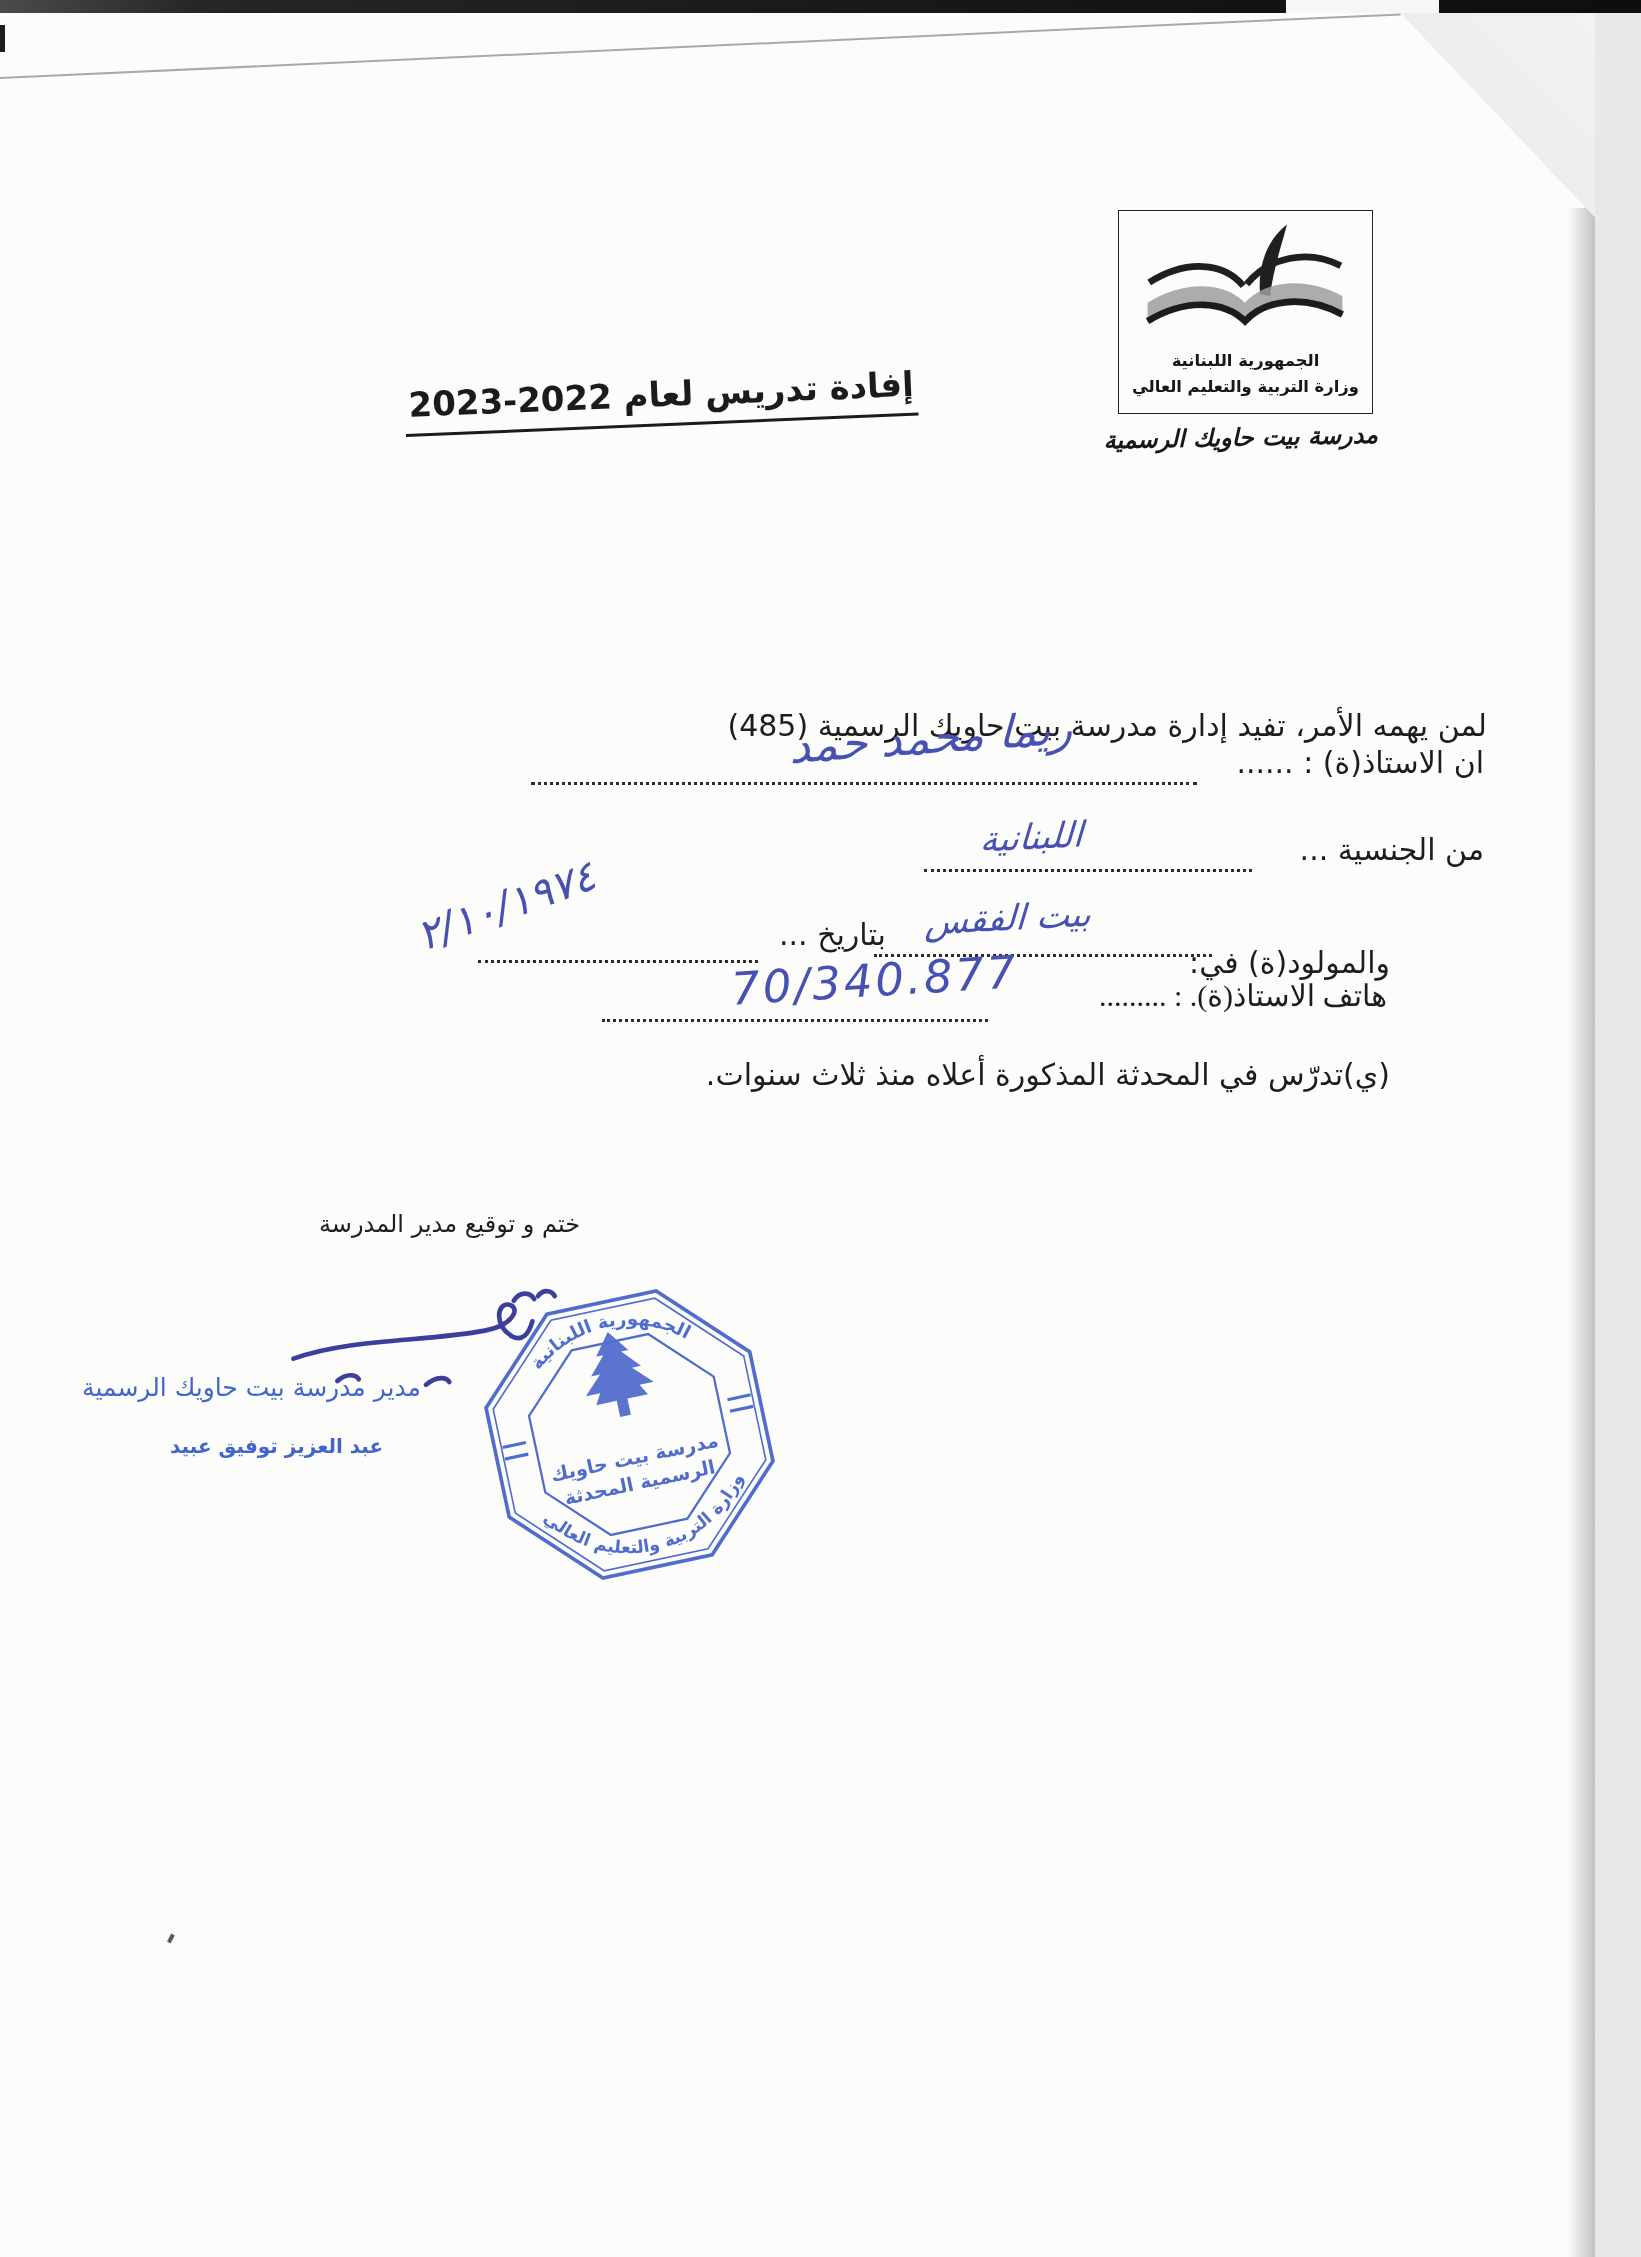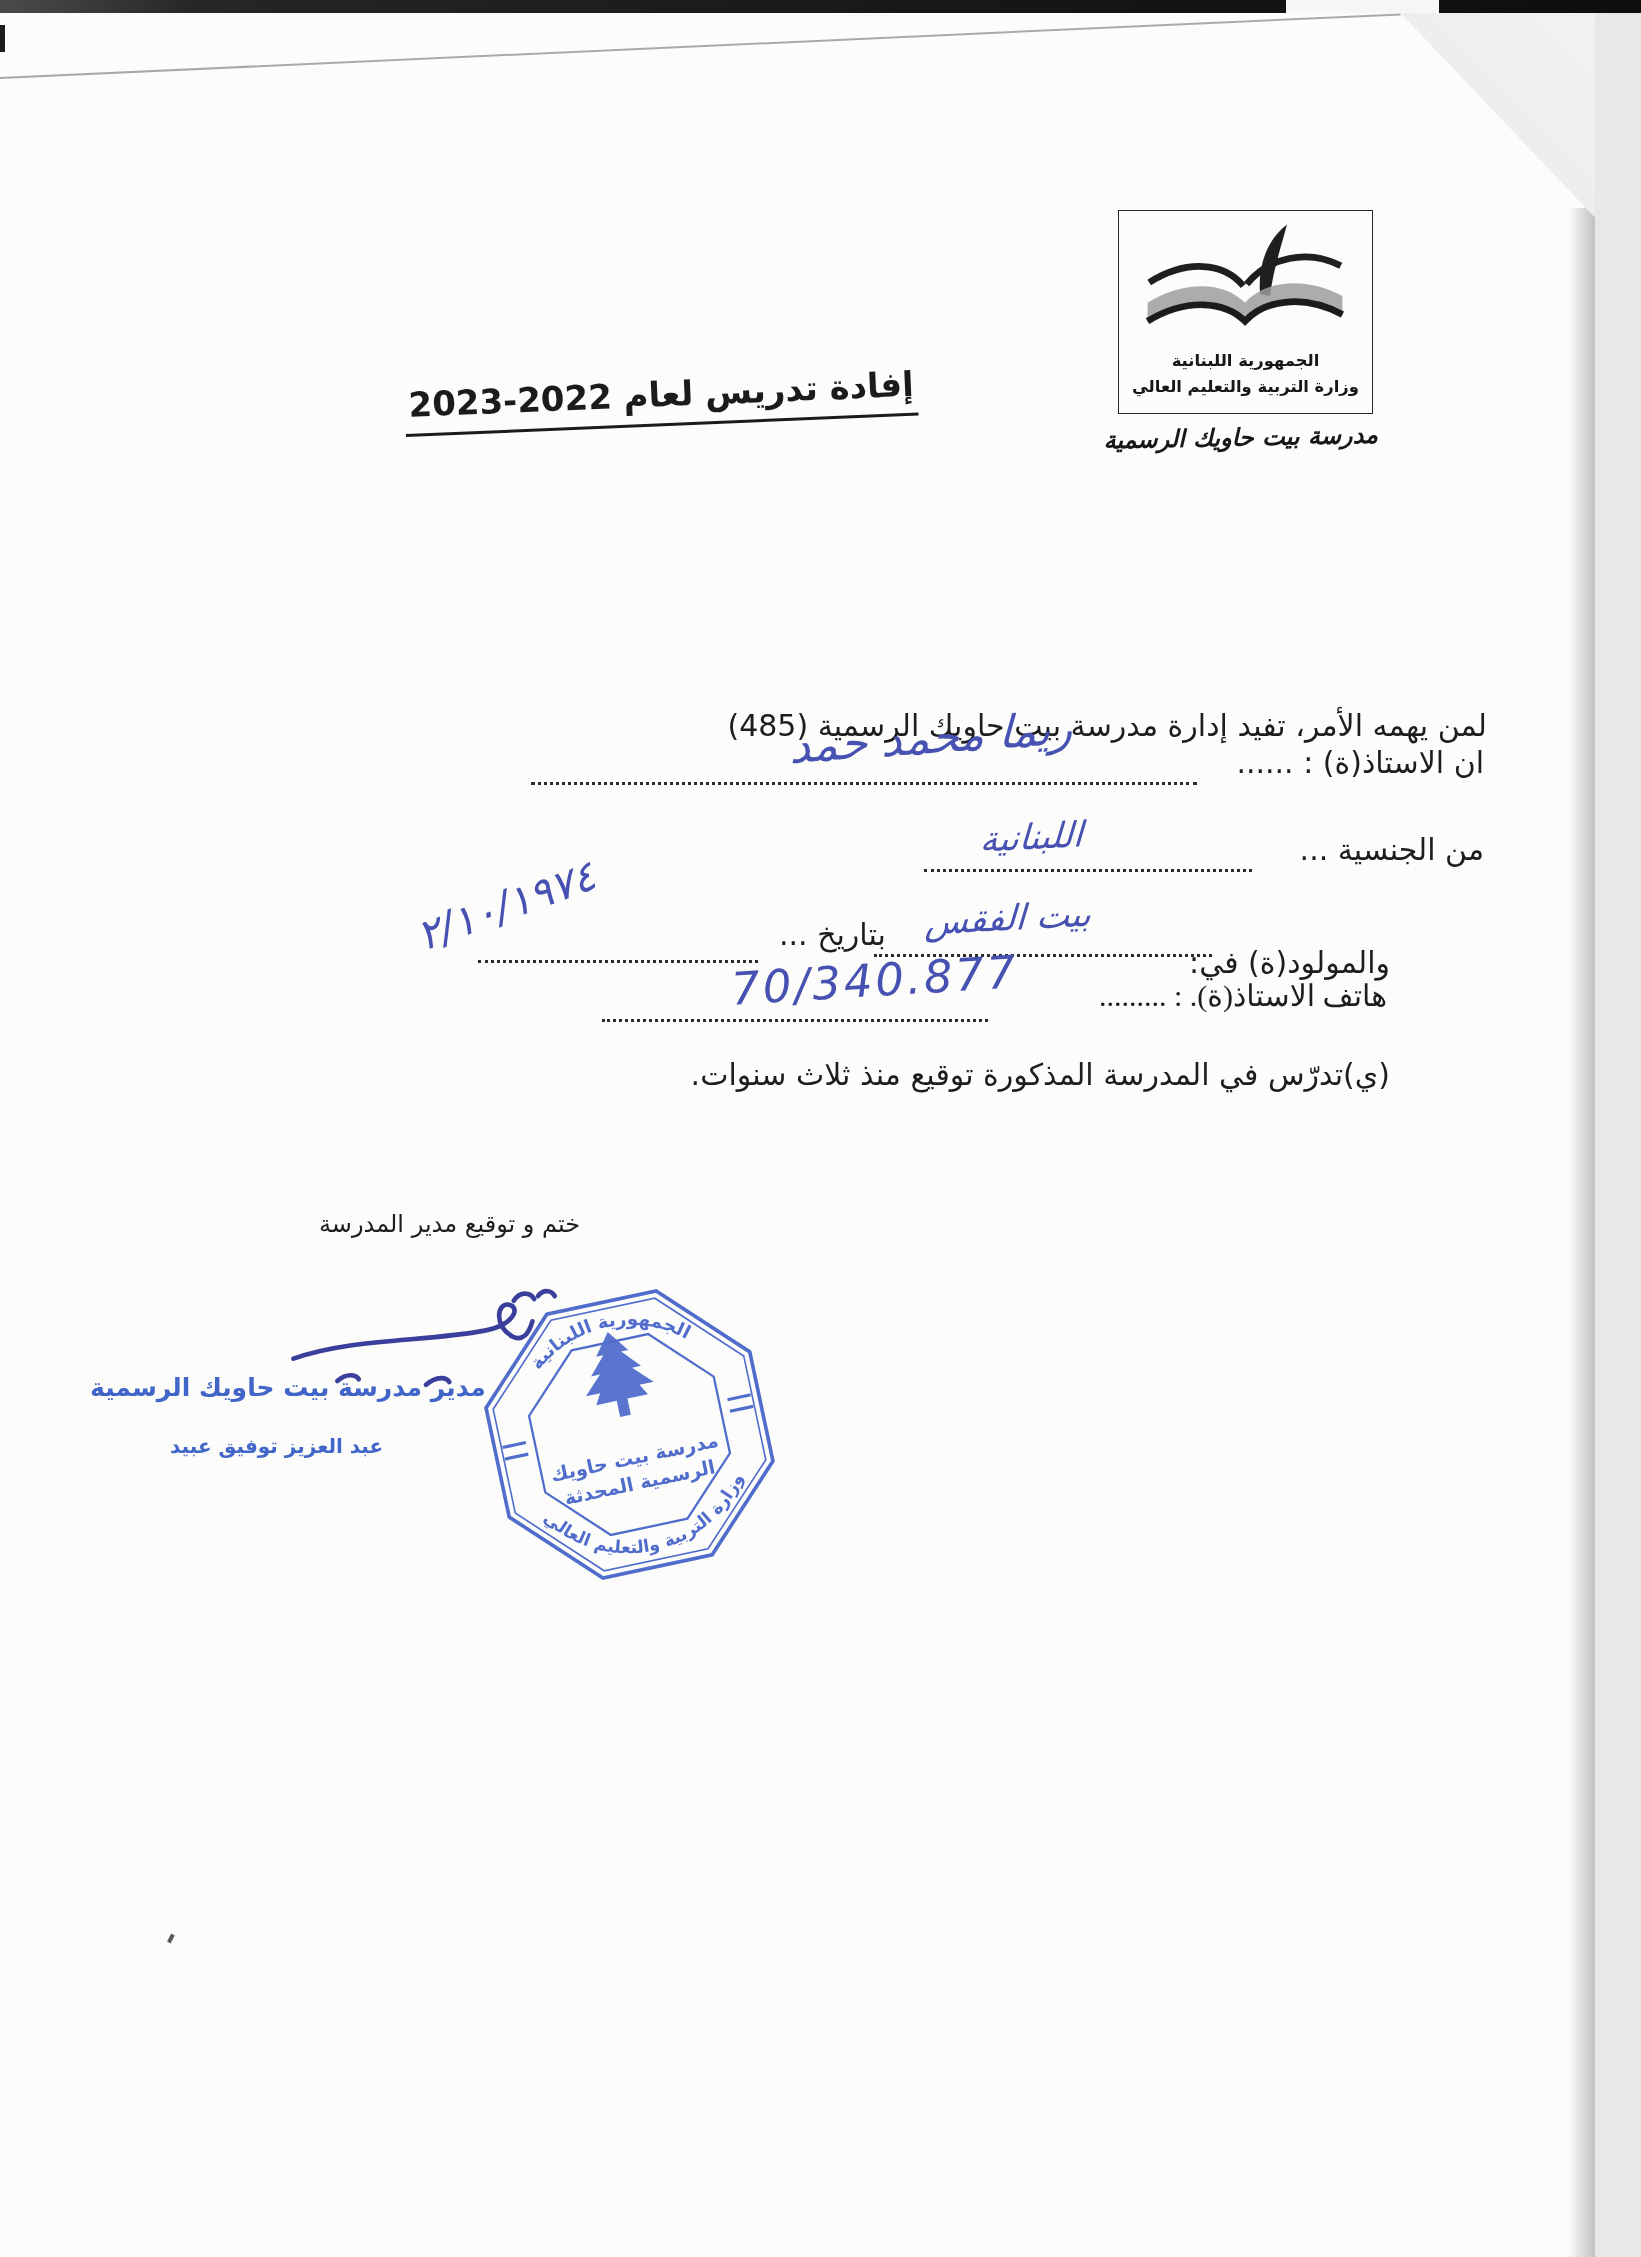--- a/index.html
+++ b/index.html
@@ -64,21 +64,21 @@
     white-space:nowrap;
   }
   .bline{position:absolute;font-size:30px;color:#1d1d1d;white-space:nowrap;z-index:6;}
   .dots{position:absolute;height:0;border-bottom:3.9px dotted #2b2b2b;z-index:5;}
   .hw{
     position:absolute;color:#4751b1;font-style:italic;white-space:nowrap;z-index:7;
     font-weight:500;
   }
   .caption{position:absolute;left:319px;top:1210px;font-size:24px;color:#1d1d1d;z-index:6;}
   .director-title{
-    position:absolute;left:90px;top:1373px;font-size:25px;font-weight:bold;color:#4165c8;
+    position:absolute;left:82px;top:1373px;font-size:25px;font-weight:normal;color:#4165c8;
     letter-spacing:1.9px;z-index:6;white-space:nowrap;
   }
   .director-name{
     position:absolute;left:170px;top:1434px;font-size:20px;font-weight:bold;color:#4165c8;
     letter-spacing:1.9px;z-index:6;white-space:nowrap;
   }
   .signature-wrap{position:absolute;left:286px;top:1284px;width:280px;height:116px;z-index:8;}
   .stamp-wrap{
     position:absolute;left:479px;top:1284px;width:301px;height:301px;
     transform:rotate(-12deg);opacity:.9;z-index:7;
@@ -130,21 +130,21 @@
 <div class="dots" style="left:874px;top:954px;width:338px;"></div>
 <div class="hw" dir="rtl" style="left:925px;top:898px;font-size:35px;transform:rotate(-3deg) skewX(-6deg);">بيت الفقس</div>
 <div class="bline" dir="rtl" style="left:763px;top:917px;margin-left:16px;">بتاريخ ...</div>
 <div class="dots" style="left:478px;top:960px;width:280px;"></div>
 <div class="hw" dir="rtl" style="left:413px;top:881px;font-size:42px;transform:rotate(-20deg);">٢/١٠/١٩٧٤</div>
 
 <div class="bline" dir="rtl" style="right:254px;top:978px;font-family:Liberation Serif, serif;">هاتف الاستاذ(ة). : .........</div>
 <div class="dots" style="left:602px;top:1019px;width:386px;"></div>
 <div class="hw" style="left:731px;top:954px;font-size:45px;transform:rotate(-3.5deg);letter-spacing:2.9px;">70/340.877</div>
 
-<div class="bline" dir="rtl" style="right:251px;top:1057px;">(ي)تدرّس في المدرسة المذكورة توقيع منذ ثلاث سنوات.</div>
+<div class="bline" dir="rtl" style="right:251px;top:1057px;">(ي)تدرّس في المحدثة المذكورة أعلاه منذ ثلاث سنوات.</div>
 
 <div class="caption" dir="rtl">ختم و توقيع مدير المدرسة</div>
 
 <div class="signature-wrap">
   <svg viewBox="0 0 300 130">
     <g stroke="#3a3f9b" stroke-width="5" fill="none" stroke-linecap="round">
       <path d="M8,80 C70,58 150,62 213,50 C245,44 252,24 238,22 C226,21 223,44 242,56 C253,62 260,54 264,40"></path>
       <path d="M244,18 C250,8 261,8 266,16"></path>
       <path d="M270,13 C276,5 285,7 288,13"></path>
       <path d="M55,104 C65,95 75,97 78,102"></path>

